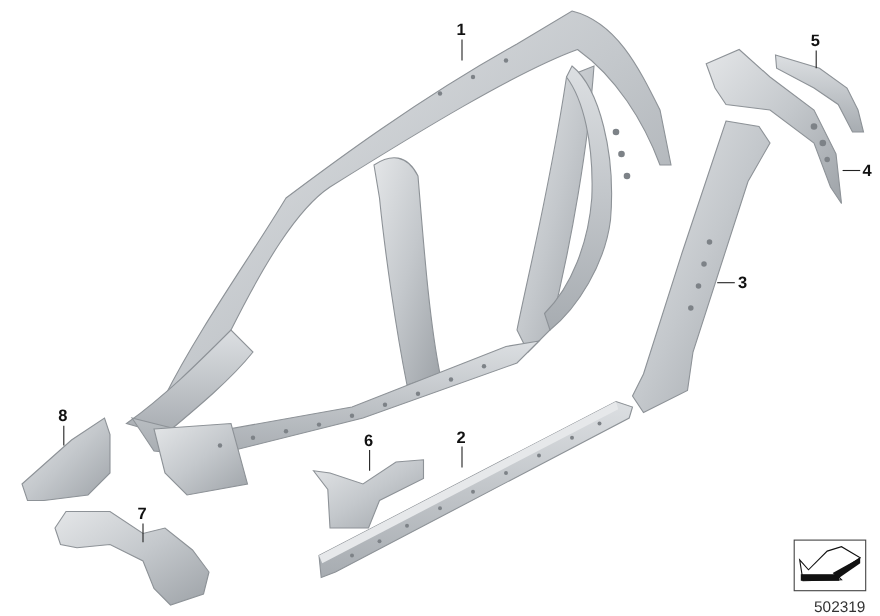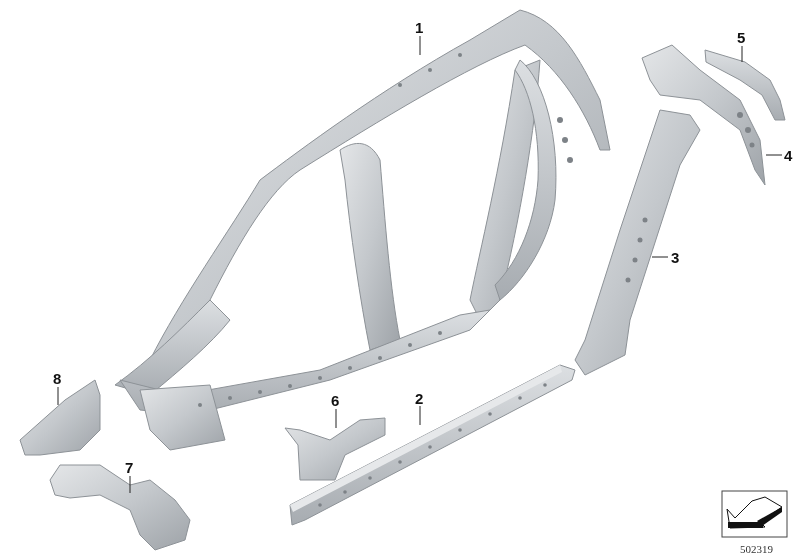--- a/index.html
+++ b/index.html
@@ -1,19 +1,19 @@
 <!DOCTYPE html>
 <html><head>
 <meta charset="utf-8">
 <style>
   html, body { margin:0; padding:0; background:#ffffff; }
   body { width:800px; height:560px; position:relative; overflow:hidden; font-family:"Liberation Sans", sans-serif; }
   #diagram { position:absolute; left:0; top:0; width:800px; height:560px; }
   .callout { position:absolute; font-family:"Liberation Sans", sans-serif; font-weight:bold; font-size:15px; color:#111; line-height:1; }
-  .catalog-number { position:absolute; left:740px; top:543px; font-size:11px; color:#333; font-family:Liberation Serif, serif; }
+  .catalog-number { position:absolute; left:740px; top:543px; font-size:14px; color:#333; font-family:Liberation Sans, sans-serif; }
 </style>
 </head>
 <body>
 
 <svg id="diagram" viewBox="0 0 800 560" xmlns="http://www.w3.org/2000/svg">
   <defs>
     <linearGradient id="metal" x1="0" y1="0" x2="1" y2="1">
       <stop offset="0" stop-color="#e4e6e8"></stop>
       <stop offset="0.5" stop-color="#c4c8cc"></stop>
       <stop offset="1" stop-color="#9ea3a8"></stop>

